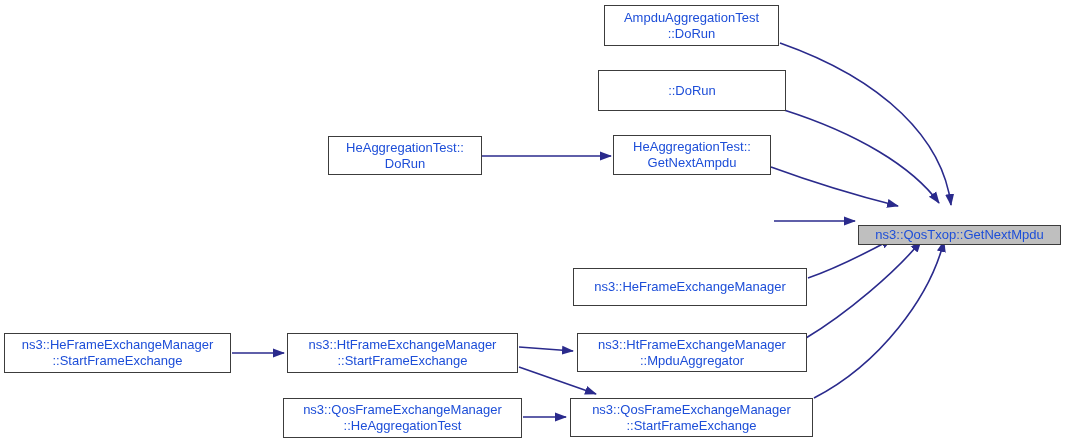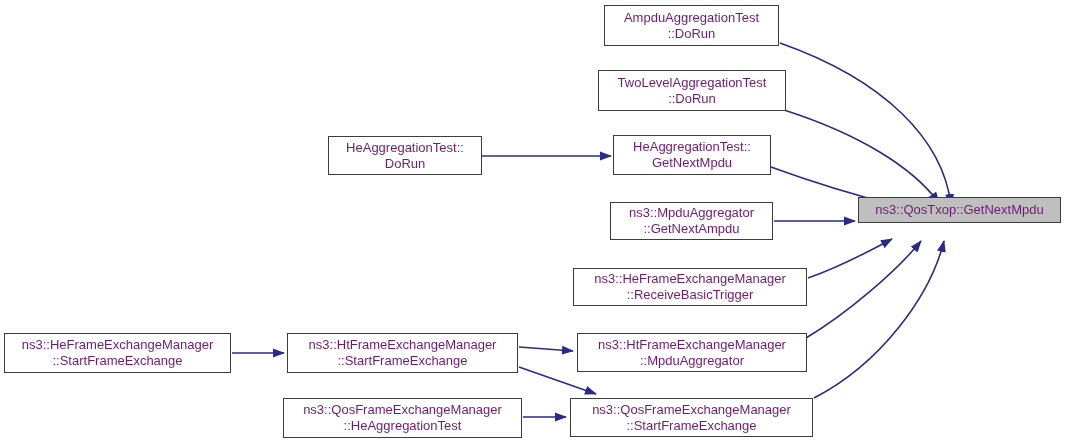--- a/index.html
+++ b/index.html
@@ -25,21 +25,21 @@
   .edge-layer path, .edge-layer line {
     fill: none;
     stroke: #2a2a8c;
     stroke-width: 1.6px;
   }
   .node {
     position: absolute;
     box-sizing: border-box;
     border: 1.5px solid #3c3c3c;
     background: #ffffff;
-    color: #701a75;
+    color: #1d4ed8;
     display: flex;
     flex-direction: column;
     align-items: center;
     justify-content: center;
     text-align: center;
     font-size: 13px;
     line-height: 16px;
     white-space: nowrap;
     cursor: pointer;
   }
@@ -72,42 +72,36 @@
     <path d="M 519,367 L 596,394" marker-end="url(#arrow)"></path>
     <path d="M 523,417 L 566,417" marker-end="url(#arrow)"></path>
   </svg>
 
   <div class="node" style="left:604px; top:5px; width:175px; height:41px;">
     <span>AmpduAggregationTest</span>
     <span>::DoRun</span>
   </div>
 
   <div class="node" style="left:598px; top:70px; width:188px; height:41px;">
-    <span>TwoLevelAggregationTest</span>
     <span>::DoRun</span>
   </div>
 
   <div class="node" style="left:328px; top:136px; width:154px; height:39px;">
     <span>HeAggregationTest::</span>
     <span>DoRun</span>
   </div>
 
   <div class="node" style="left:613px; top:135px; width:158px; height:40px;">
     <span>HeAggregationTest::</span>
-    <span>GetNextMpdu</span>
+    <span>GetNextAmpdu</span>
   </div>
 
-  <div class="node" style="left:610px; top:202px; width:163px; height:38px;">
-    <span>ns3::MpduAggregator</span>
-    <span>::GetNextAmpdu</span>
-  </div>
 
   <div class="node" style="left:573px; top:268px; width:234px; height:38px;">
     <span>ns3::HeFrameExchangeManager</span>
-    <span>::ReceiveBasicTrigger</span>
   </div>
 
   <div class="node" style="left:577px; top:333px; width:230px; height:39px;">
     <span>ns3::HtFrameExchangeManager</span>
     <span>::MpduAggregator</span>
   </div>
 
   <div class="node" style="left:4px; top:333px; width:227px; height:40px;">
     <span>ns3::HeFrameExchangeManager</span>
     <span>::StartFrameExchange</span>
@@ -121,17 +115,17 @@
   <div class="node" style="left:283px; top:398px; width:239px; height:40px;">
     <span>ns3::QosFrameExchangeManager</span>
     <span>::HeAggregationTest</span>
   </div>
 
   <div class="node" style="left:570px; top:398px; width:243px; height:39px;">
     <span>ns3::QosFrameExchangeManager</span>
     <span>::StartFrameExchange</span>
   </div>
 
-  <div class="node highlight" style="left:858px; top:197px; width:203px; height:26px;justify-content:center;">
+  <div class="node highlight" style="left:858px; top:225px; width:203px; height:20px;justify-content:center;">
     <span>ns3::QosTxop::GetNextMpdu</span>
   </div>
 
 </div>
 
 </body></html>

